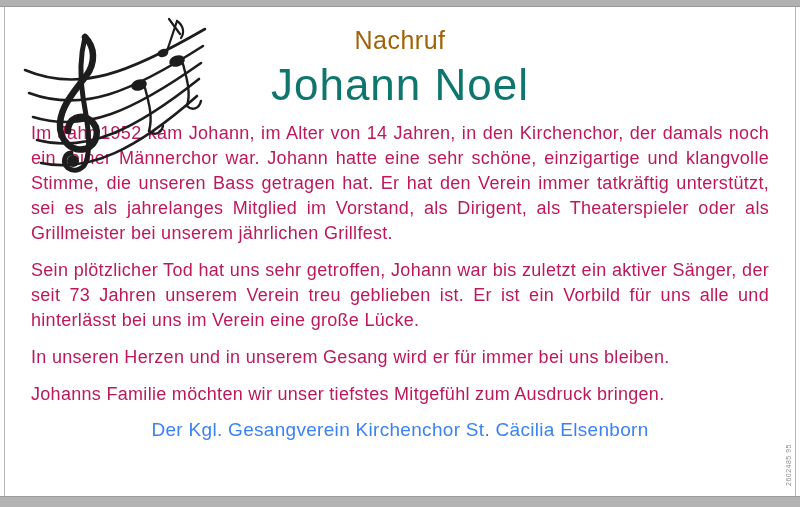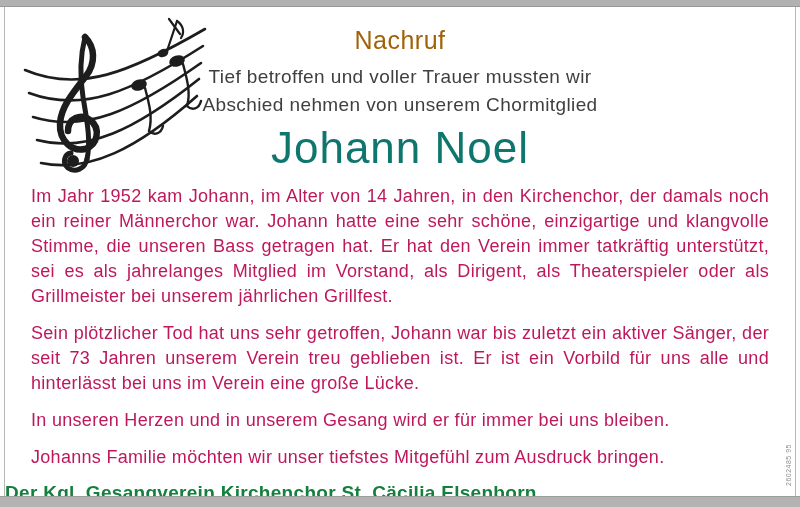--- a/index.html
+++ b/index.html
@@ -62,25 +62,25 @@
   .notice-body p {
     margin: 0 0 12px 0;
     font-size: 18px;
     line-height: 25px;
     letter-spacing: 0.3px;
     text-align: justify;
     hyphens: none;
   }
   .signature {
     margin: 2px 0 0 0;
-    text-align: left;
+    text-align: center;
     font-size: 19px;
-    font-weight: 700;
+    font-weight: 400;
     letter-spacing: 0.3px;
-    color: #15803d;
+    color: #3b82f6;
   }
   .ad-id {
     position: absolute;
     right: 3px; bottom: 10px;
     writing-mode: vertical-rl;
     transform: rotate(180deg);
     font-size: 7px;
     letter-spacing: 0.5px;
     color: #8f8f8f;
   }
@@ -115,24 +115,20 @@
     <path d="M 176,93 C 181,98 188,96 190,88" stroke-width="2.4"></path>
 
     <ellipse cx="152" cy="40" rx="5.5" ry="4" fill="#1d1d1d" stroke="none" transform="rotate(-18 152 40)"></ellipse>
     <path d="M 156,38 L 166,8" stroke-width="2.2"></path>
     <path d="M 158,6 L 169,21" stroke-width="2.2"></path>
     <path d="M 166,8 C 172,12 174,19 170,25" stroke-width="2.2"></path>
   </svg>
 
   <div class="head-block">
     <div class="notice-title">Nachruf</div>
-    <div class="intro-block">
-      <div class="intro-line">Tief betroffen und voller Trauer mussten wir</div>
-      <div class="intro-line">Abschied nehmen von unserem Chormitglied</div>
-    </div>
     <div class="deceased-name">Johann Noel</div>
   </div>
 
   <div class="notice-body">
     <p>Im Jahr 1952 kam Johann, im Alter von 14 Jahren, in den Kirchenchor, der damals noch ein reiner Männerchor war. Johann hatte eine sehr schöne, einzigartige und klangvolle Stimme, die unseren Bass getragen hat. Er hat den Verein immer tatkräftig unterstützt, sei es als jahrelanges Mitglied im Vorstand, als Dirigent, als Theaterspieler oder als Grillmeister bei unserem jährlichen Grillfest.</p>
     <p>Sein plötzlicher Tod hat uns sehr getroffen, Johann war bis zuletzt ein aktiver Sänger, der seit 73 Jahren unserem Verein treu geblieben ist. Er ist ein Vorbild für uns alle und hinterlässt bei uns im Verein eine große Lücke.</p>
     <p>In unseren Herzen und in unserem Gesang wird er für immer bei uns bleiben.</p>
     <p>Johanns Familie möchten wir unser tiefstes Mitgefühl zum Ausdruck bringen.</p>
   </div>
 

